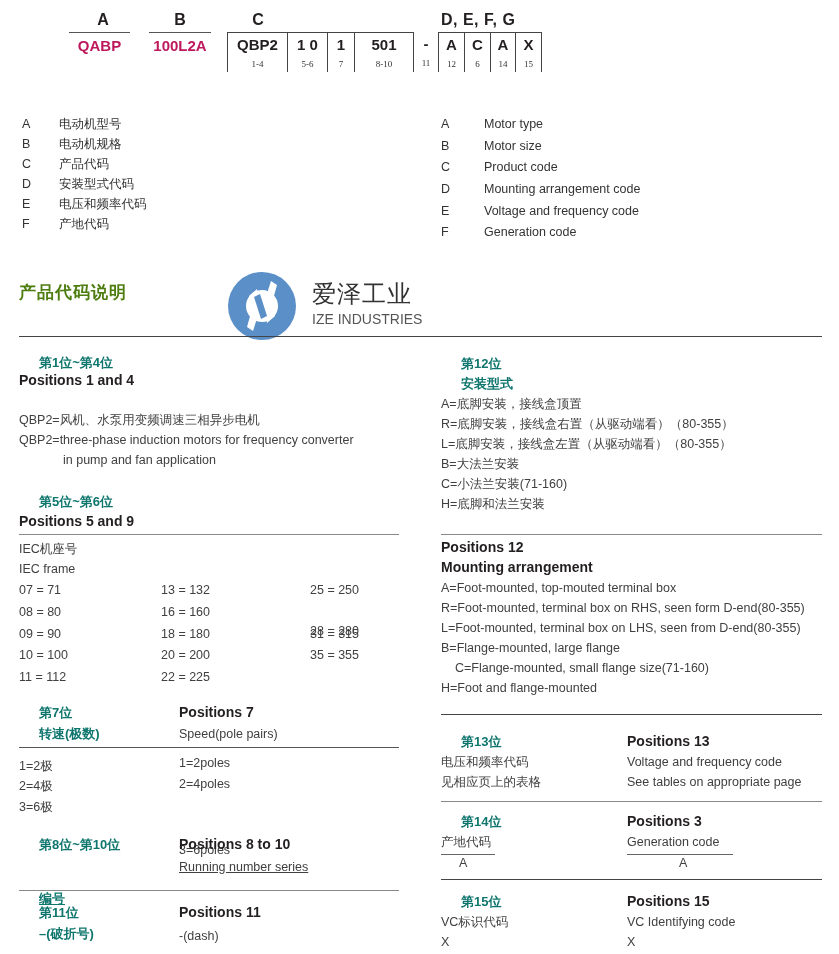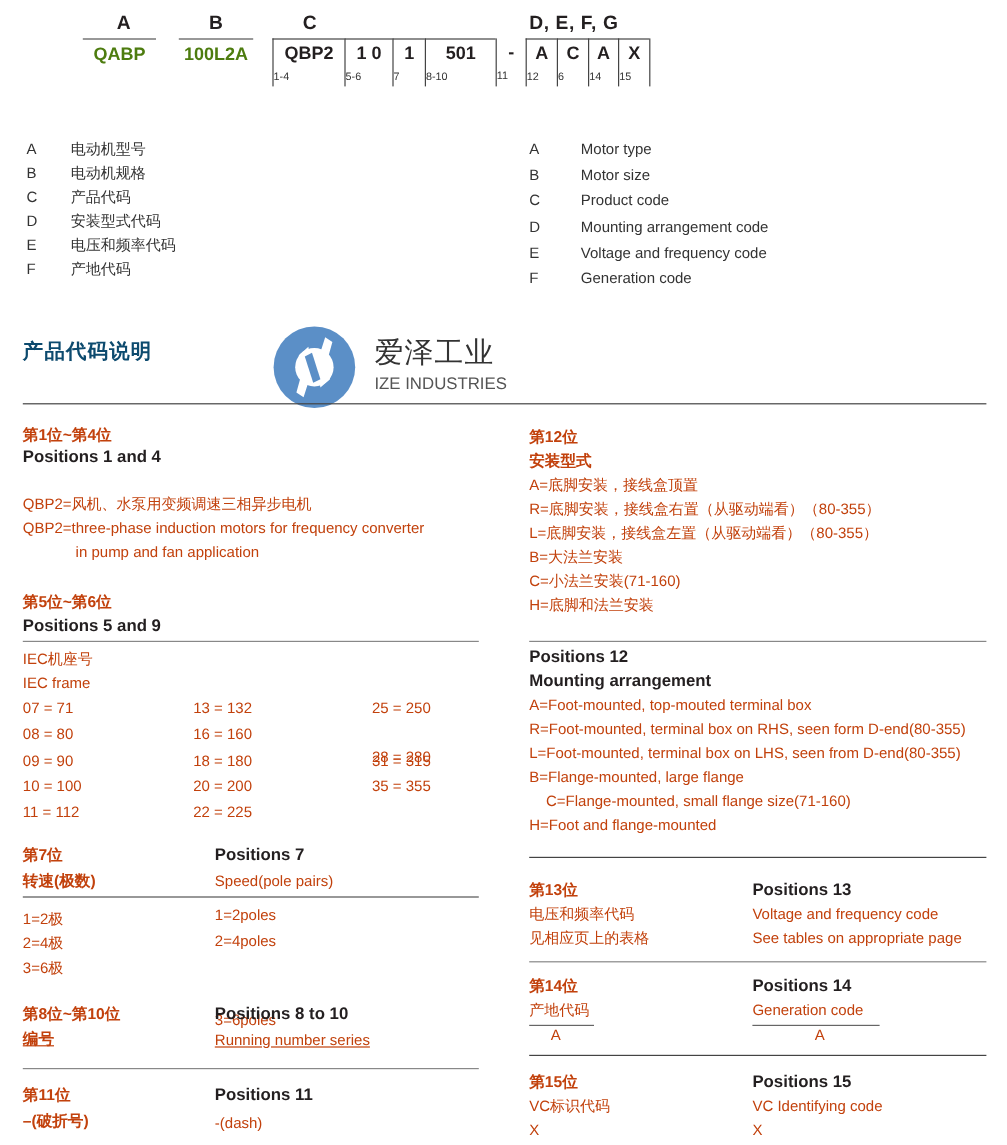--- a/index.html
+++ b/index.html
@@ -2,43 +2,43 @@
 <html><head>
   <meta charset="utf-8">
   <style>
     * { margin: 0; padding: 0; box-sizing: border-box; }
     html, body { width: 839px; height: 954px; background: #ffffff; overflow: hidden; }
     body { position: relative; font-family: "Liberation Sans", "DejaVu Sans", sans-serif; color: #231f20; }
 
     
     .hdr-letter { position: absolute; font-weight: bold; font-size: 16px; text-align: center; color: #231f20; }
     .hdr-line { position: absolute; height: 1px; background: #555; }
-    .code-val { position: absolute; font-weight: bold; font-size: 15px; text-align: center; color: #4d7c0f; }
+    .code-val { position: absolute; font-weight: bold; font-size: 15px; text-align: center; color: #be185d; }
     .code-box { position: absolute; top: 32px; height: 40px; border-left: 1px solid #444; }
     .code-box.top { border-top: 1px solid #444; }
     .code-box .v { position: absolute; left: 0; right: 0; top: 3px; text-align: center; font-weight: bold; font-size: 15px; }
-    .code-box .p { position: absolute; left: 0; right: 0; top: 26px; font-size: 9px; color: #333; }
+    .code-box .p { position: absolute; left: 0; right: 0; top: 26px; text-align: center; font-size: 9px; color: #333; font-family: Liberation Serif, serif; }
     .code-end { position: absolute; top: 32px; height: 40px; width: 1px; background: #444; }
 
     
     .leg { position: absolute; font-size: 12.5px; color: #333; line-height: 20px; }
     .leg .k { position: absolute; left: 0; }
     .leg .t { position: absolute; white-space: nowrap; }
 
     
-    .sec-title { position: absolute; left: 19px; top: 281px; font-size: 17px; font-weight: bold; color: #0c4a6e; letter-spacing: 1px; }
+    .sec-title { position: absolute; left: 19px; top: 281px; font-size: 17px; font-weight: bold; color: #4d7c0f; letter-spacing: 1px; }
     .logo-mark { position: absolute; left: 227px; top: 271px; width: 70px; height: 70px; }
     .logo-cn { position: absolute; left: 312px; top: 278px; font-size: 24px; color: #333; letter-spacing: 1px; }
     .logo-en { position: absolute; left: 312px; top: 311px; font-size: 14px; color: #555; letter-spacing: 0px; }
     .rule { position: absolute; height: 1px; background: #555; }
 
     
-    .h-cn { position: absolute; font-size: 13px; font-weight: bold; color: #c2410c; white-space: nowrap; }
+    .h-cn { position: absolute; font-size: 13px; font-weight: bold; color: #0f766e; white-space: nowrap; margin-left: 20px; }
     .h-en { position: absolute; font-size: 14px; font-weight: bold; color: #231f20; white-space: nowrap; }
-    .txt { position: absolute; font-size: 12.5px; color: #c2410c; white-space: nowrap; line-height: 20px; }
+    .txt { position: absolute; font-size: 12.5px; color: #404040; white-space: nowrap; line-height: 20px; }
     .underlined { border-bottom: 1px solid #666; padding-bottom: 2px; }
   </style>
 </head>
 <body>
 
 <div>
   <div class="hdr-letter" style="left:78px;top:11px;width:50px;">A</div>
   <div class="hdr-line" style="left:69px;top:32px;width:61px;"></div>
   <div class="code-val" style="left:69px;top:37px;width:61px;">QABP</div>
 
@@ -202,21 +202,21 @@
   <div class="txt" style="left:19px;top:756px;">1=2极</div>
   <div class="txt" style="left:19px;top:776px;">2=4极</div>
   <div class="txt" style="left:19px;top:797px;">3=6极</div>
   <div class="txt" style="left:179px;top:753px;">1=2poles</div>
   <div class="txt" style="left:179px;top:774px;">2=4poles</div>
   <div class="txt" style="left:179px;top:840px;text-align:center;">3=6poles</div>
 </div>
 
 <div>
   <div class="h-cn" style="left:19px;top:836px;">第8位~第10位</div>
-  <div class="h-cn" style="left:19px;top:857px;text-decoration:underline;">编号</div>
+  <div class="h-cn" style="left:19px;top:890px;text-decoration:underline;">编号</div>
   <div class="h-en" style="left:179px;top:836px;">Positions 8 to 10</div>
   <div class="txt" style="left:179px;top:857px;text-decoration:underline;">Running number series</div>
   <div class="rule" style="left:19px;top:890px;width:380px;background:#888;"></div>
 </div>
 
 <div>
   <div class="h-cn" style="left:19px;top:904px;">第11位</div>
   <div class="h-cn" style="left:19px;top:925px;">–(破折号)</div>
   <div class="h-en" style="left:179px;top:904px;text-align:center;">Positions 11</div>
   <div class="txt" style="left:179px;top:926px;">-(dash)</div>
@@ -253,21 +253,21 @@
   <div class="h-en" style="left:627px;top:733px;">Positions 13</div>
   <div class="txt" style="left:627px;top:752px;">Voltage and frequency code</div>
   <div class="txt" style="left:627px;top:772px;">See tables on appropriate page</div>
   <div class="rule" style="left:441px;top:801px;width:381px;background:#888;"></div>
 </div>
 
 <div>
   <div class="h-cn" style="left:441px;top:813px;">第14位</div>
   <div class="txt underlined" style="left:441px;top:832px;width:54px;">产地代码</div>
   <div class="txt" style="left:459px;top:853px;">A</div>
-  <div class="h-en" style="left:627px;top:813px;">Positions 14</div>
+  <div class="h-en" style="left:627px;top:813px;">Positions 3</div>
   <div class="txt underlined" style="left:627px;top:832px;width:106px;">Generation code</div>
   <div class="txt" style="left:679px;top:853px;">A</div>
   <div class="rule" style="left:441px;top:879px;width:381px;background:#444;"></div>
 </div>
 
 <div>
   <div class="h-cn" style="left:441px;top:893px;">第15位</div>
   <div class="txt" style="left:441px;top:912px;">VC标识代码</div>
   <div class="txt" style="left:441px;top:932px;">X</div>
   <div class="h-en" style="left:627px;top:893px;">Positions 15</div>

